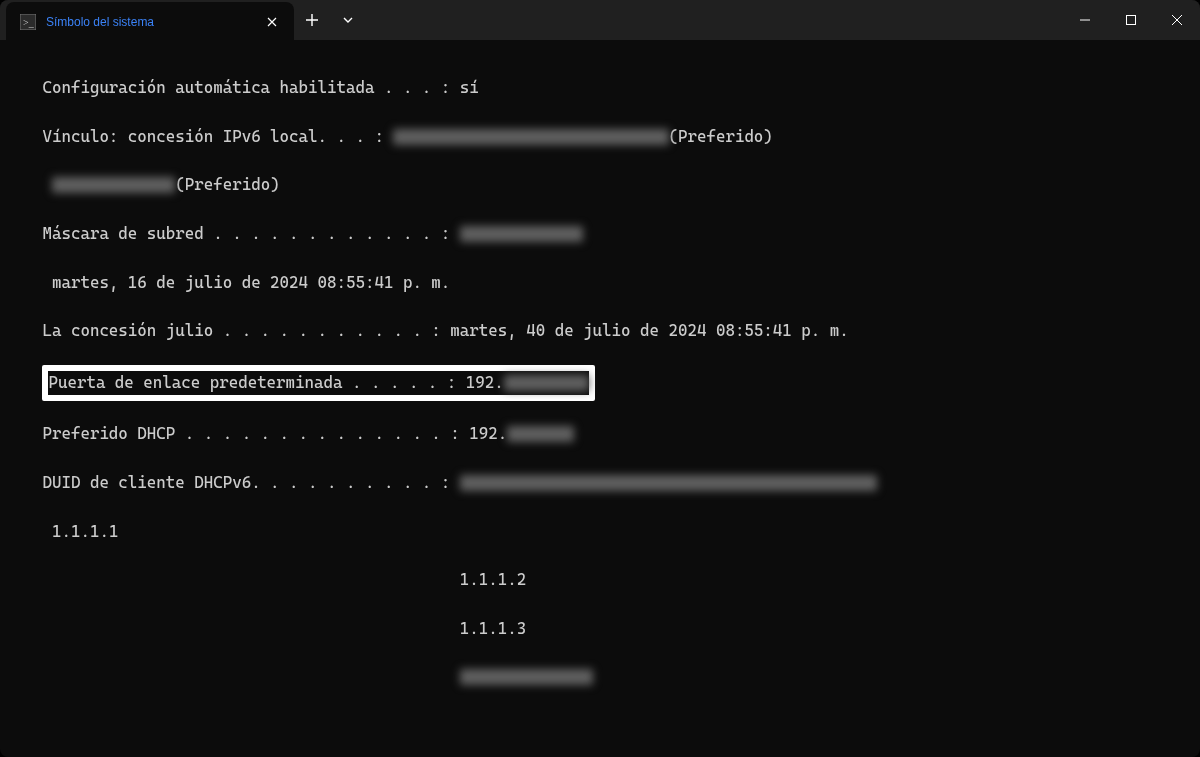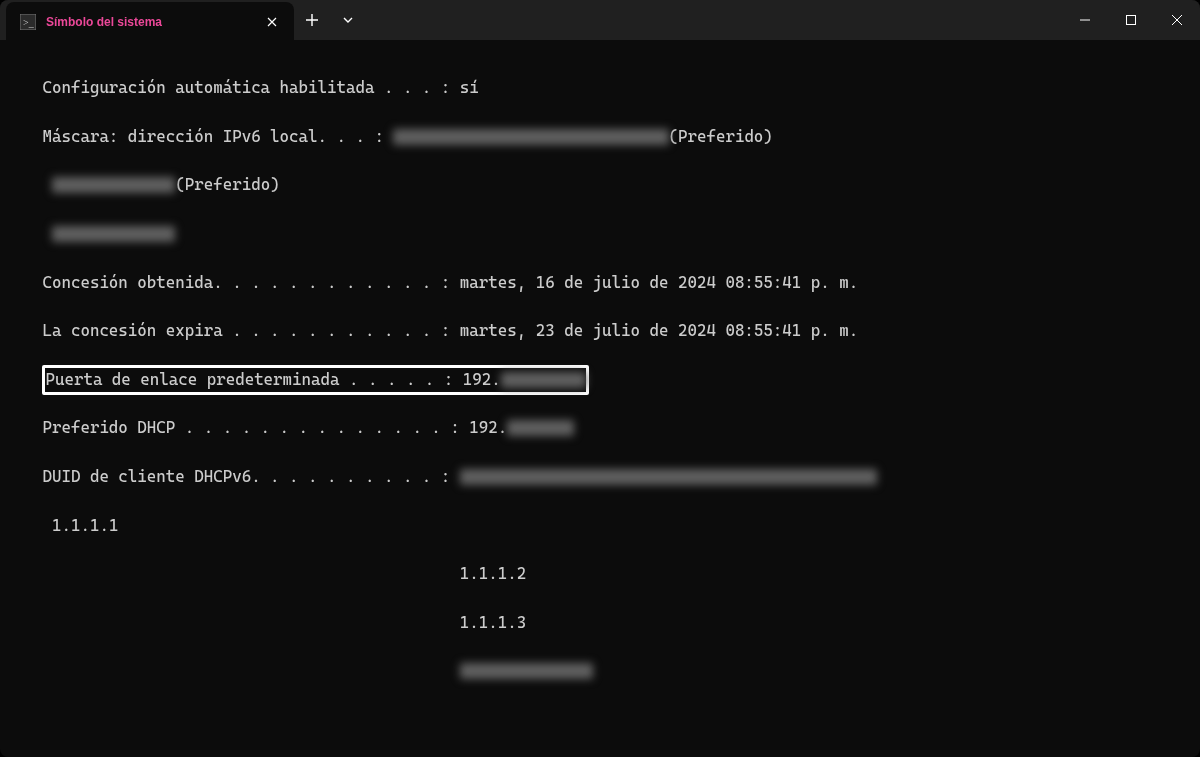--- a/index.html
+++ b/index.html
@@ -3,32 +3,32 @@
 <meta charset="utf-8">
 <style>
   html,body{margin:0;padding:0;background:#000;width:1200px;height:757px;overflow:hidden;font-family:Consolas,'Cascadia Mono','Courier New',monospace;}
   .window{width:1200px;height:757px;background:#0c0c0c;border-radius:8px;overflow:hidden;display:flex;flex-direction:column;position:relative;}
   .titlebar{height:40px;background:#0c0c0c;display:flex;align-items:stretch;color:#fff;font-family:'Segoe UI',sans-serif;font-size:12px;}
   .tab{display:flex;align-items:center;gap:10px;background:#0c0c0c;padding:0 14px;height:40px;border-radius:8px 8px 0 0;min-width:260px;}
   .tab-strip{display:flex;align-items:center;flex:0 0 auto;padding-top:4px;padding-left:6px;background:#202020;}
   .tab-bg{background:#202020;}
   .tab-active{background:#0c0c0c;}
   .tab .ico{width:16px;height:16px;display:flex;align-items:center;justify-content:center;}
-  .tab .title{flex:1;white-space:nowrap;overflow:hidden;text-overflow:ellipsis;color:#ec4899;font-weight:bold;}
+  .tab .title{flex:1;white-space:nowrap;overflow:hidden;text-overflow:ellipsis;color:#3b82f6;}
   .tab .close{width:16px;height:16px;display:flex;align-items:center;justify-content:center;color:#fff;font-size:12px;}
   .newtab,.drop{width:36px;display:flex;align-items:center;justify-content:center;color:#fff;font-size:14px;background:#202020;}
   .titlebar-rest{flex:1;background:#202020;}
   .win-controls{display:flex;background:#202020;}
   .win-btn{width:46px;height:40px;display:flex;align-items:center;justify-content:center;color:#fff;}
   .win-btn svg{width:10px;height:10px;}
   .terminal{flex:1;padding:12px 4px 8px 14px;color:#ccc;font-size:16.2px;line-height:24.3px;white-space:pre;overflow:hidden;letter-spacing:0px;}
   .line{display:flex;}
   .indent{display:inline-block;}
   .blur{display:inline-block;color:transparent;background:#606060;filter:blur(4px);border-radius:2px;vertical-align:middle;line-height:16px;height:16px;margin-top:4px;}
-  .hl{display:inline-block;border:3px solid #ffffff;border-radius:2px;padding:0;margin:-3px 0;}
+  .hl{display:inline-block;border:6px solid #ffffff;border-radius:2px;padding:0;margin:-3px 0;}
   .hl .inner{display:flex;}
 </style>
 </head>
 <body>
 
 <div class="window">
 
   <div class="titlebar">
     <div class="tab-strip tab-bg">
       <div class="tab tab-active">
@@ -71,25 +71,25 @@
       <div class="win-btn">
         <svg viewBox="0 0 10 10">
             <path d="M0 0 L10 10 M10 0 L0 10" stroke="#fff" stroke-width="1"></path>
           </svg>
       </div>
     </div>
   </div>
 
   <div class="terminal">
 <div class="line"><span class="indent">   </span><span>Configuración automática habilitada . . . :</span><span> </span><span>sí</span></div>
-<div class="line"><span class="indent">   </span><span>Máscara: dirección IPv6 local. . . :</span><span> </span><span class="blur">fe80::0000:0000:0000:0000:000</span><span>(Preferido)</span></div>
+<div class="line"><span class="indent">   </span><span>Vínculo: concesión IPv6 local. . . :</span><span> </span><span class="blur">fe80::0000:0000:0000:0000:000</span><span>(Preferido)</span></div>
 <div class="line"><span class="indent">   </span><span> </span><span class="blur">192.168.0.100</span><span>(Preferido)</span></div>
-<div class="line"><span class="indent">   </span><span> </span><span class="blur">255.255.255.0</span></div>
-<div class="line"><span class="indent">   </span><span>Concesión obtenida. . . . . . . . . . . . :</span><span> </span><span>martes, 16 de julio de 2024 08:55:41 p. m.</span></div>
-<div class="line"><span class="indent">   </span><span>La concesión expira . . . . . . . . . . . :</span><span> </span><span>martes, 23 de julio de 2024 08:55:41 p. m.</span></div>
+<div class="line"><span class="indent">   </span><span>Máscara de subred . . . . . . . . . . . . :</span><span> </span><span class="blur">255.255.255.0</span></div>
+<div class="line"><span class="indent">   </span><span> </span><span>martes, 16 de julio de 2024 08:55:41 p. m.</span></div>
+<div class="line"><span class="indent">   </span><span>La concesión julio . . . . . . . . . . . :</span><span> </span><span>martes, 40 de julio de 2024 08:55:41 p. m.</span></div>
 <div class="line"><span class="indent">   </span><span class="hl"><span class="inner"><span>Puerta de enlace predeterminada . . . . . :</span><span> </span><span>192.</span><span class="blur">168.0.1  </span></span></span></div>
 <div class="line"><span class="indent">   </span><span>Preferido DHCP . . . . . . . . . . . . . . :</span><span> </span><span>192.</span><span class="blur">168.0.1</span></div>
 <div class="line"><span class="indent">   </span><span>DUID de cliente DHCPv6. . . . . . . . . . :</span><span> </span><span class="blur">00-01-00-01-00-00-00-00-00-00-00-00-00-00-00</span></div>
 <div class="line"><span class="indent">   </span><span> </span><span>1.1.1.1</span></div>
 <div class="line"><span class="indent">                                               </span><span>1.1.1.2</span></div>
 <div class="line"><span class="indent">                                               </span><span>1.1.1.3</span></div>
 <div class="line"><span class="indent">                                               </span><span class="blur">000.00.000.000</span></div>
 <div class="line"><span class="indent">                                               </span></div>
 
 

